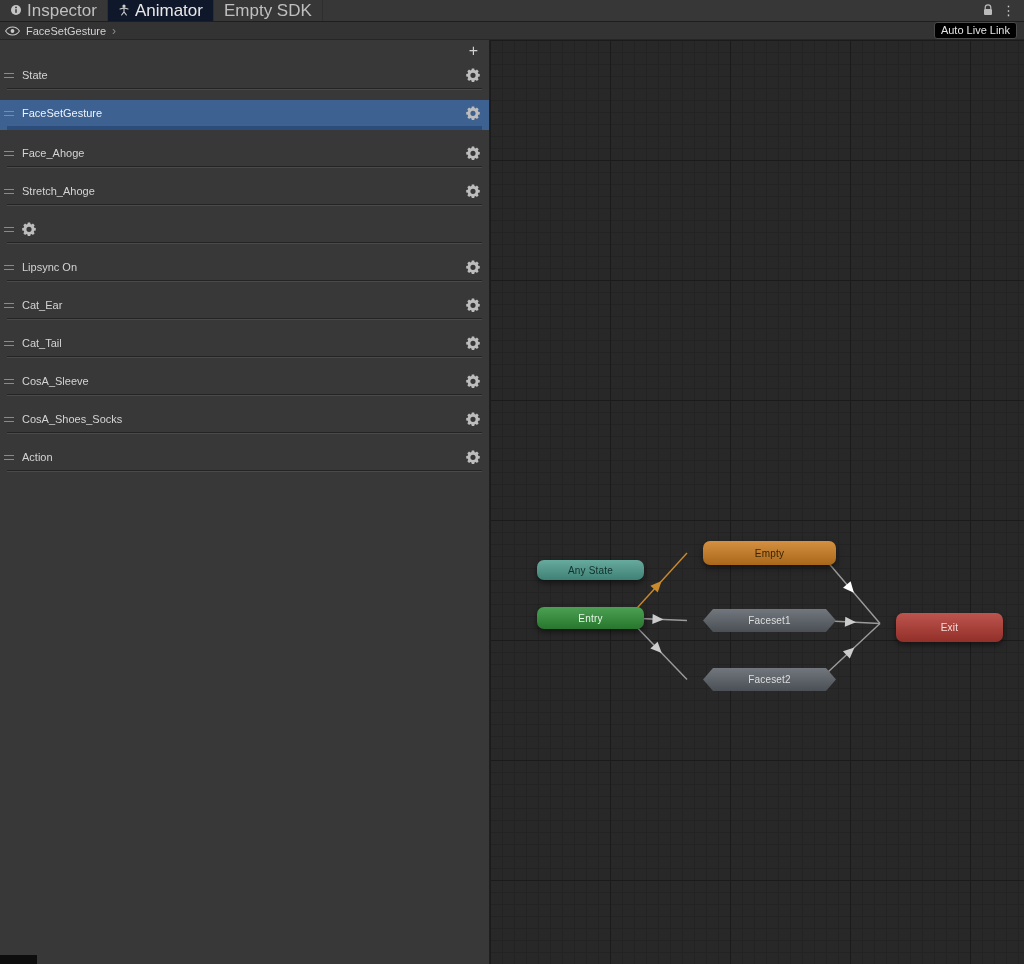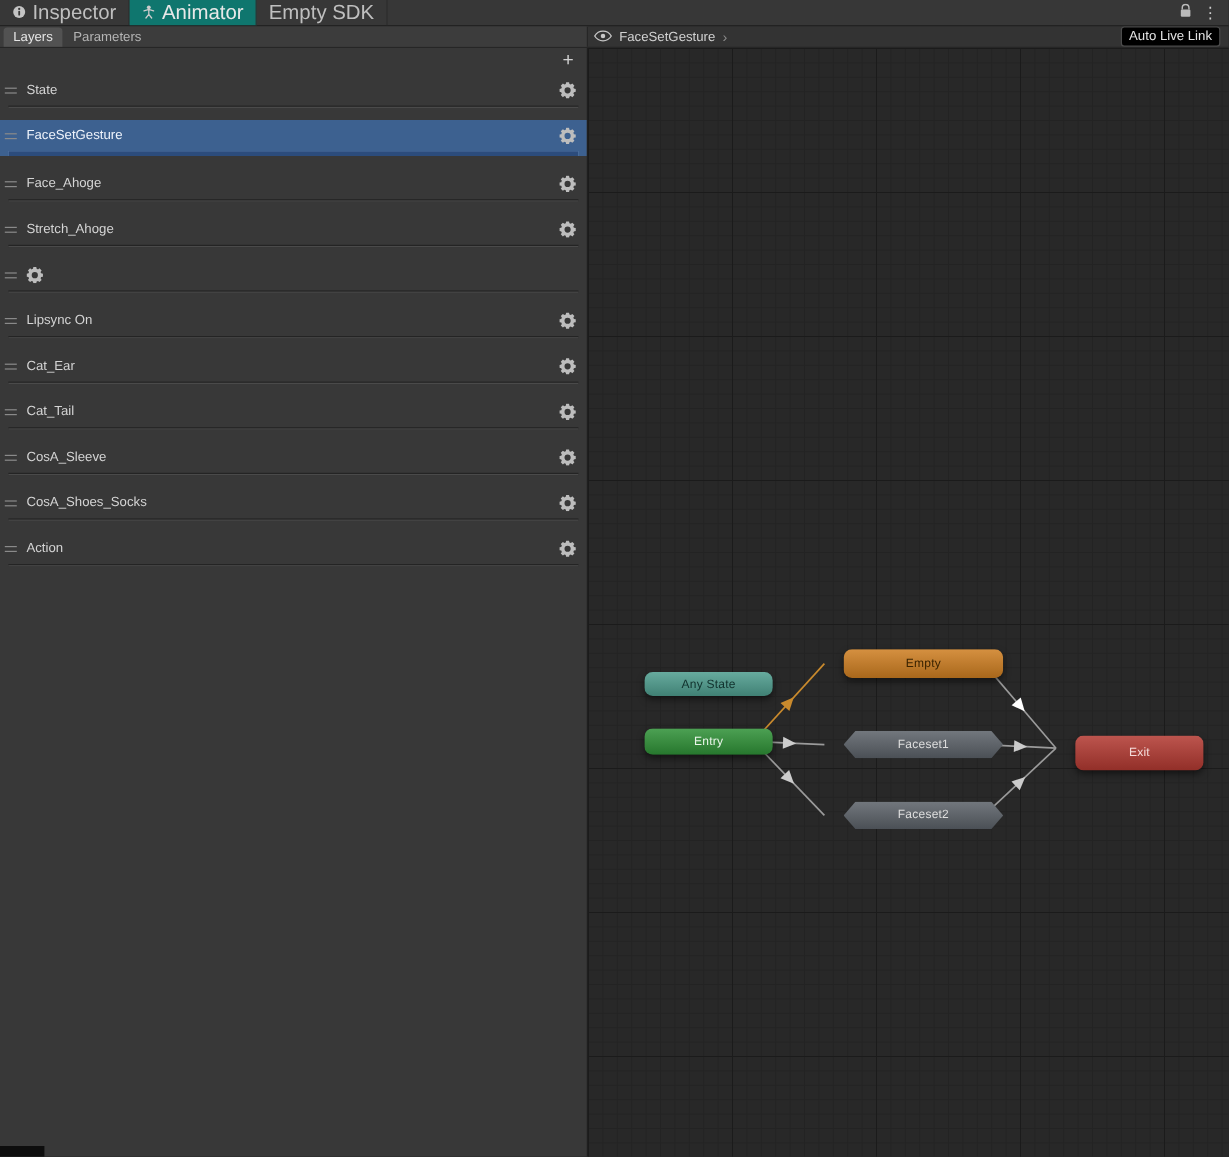--- a/index.html
+++ b/index.html
@@ -11,21 +11,21 @@
   }
   
   .tabbar{
     height:22px; background:#373737; display:flex; align-items:stretch;
     border-bottom:1px solid #1e1e1e;
   }
   .tab{
     display:flex; align-items:center; gap:5px; padding:0 10px;
     font-size:17px; color:#bfbfbf; border-right:1px solid #2e2e2e;
   }
-  .tab.active{ background:#0f766e; color:#e8e8e8; }
+  .tab.active{ background:#0f172a; color:#e8e8e8; }
   .win-controls{ margin-left:auto; display:flex; align-items:center; gap:9px; padding-right:9px; }
   .kebab{ color:#cfcfcf; font-size:13px; line-height:1; }
   
   .toolbar2{ height:18px; display:flex; background:#333333; border-bottom:1px solid #262626; }
   .toolbar2 .left{
     width:490px; background:#3c3c3c; display:flex; align-items:flex-end;
     padding-left:3px; gap:1px; border-right:1px solid #262626;
   }
   .mini-tab{ font-size:11px; line-height:16px; padding:0 8px; border-radius:3px 3px 0 0; color:#b5b5b5; }
   .mini-tab.active{ background:#525252; color:#e6e6e6; }
@@ -111,24 +111,20 @@
         <svg width="10" height="12" viewBox="0 0 10 12">
             <path d="M2.2 5V3.6a2.8 2.8 0 0 1 5.6 0V5" fill="none" stroke="#bbbbbb" stroke-width="1.2"></path>
             <rect x="1" y="5" width="8" height="6" rx="1" fill="#bbbbbb"></rect>
           </svg>
       </span>
       <span class="kebab">⋮</span>
     </div>
   </div>
 
   <div class="toolbar2">
-    <div class="left">
-      <div class="mini-tab active">Layers</div>
-      <div class="mini-tab">Parameters</div>
-    </div>
     <div class="right">
       <span>
         <svg width="15" height="10" viewBox="0 0 15 10">
             <path d="M7.5 1C4.4 1 1.9 2.8.6 5c1.3 2.2 3.8 4 6.9 4s5.6-1.8 6.9-4C13.1 2.8 10.6 1 7.5 1z" fill="none" stroke="#c8c8c8" stroke-width="1.1"></path>
             <circle cx="7.5" cy="5" r="1.9" fill="#c8c8c8"></circle>
           </svg>
       </span>
       <span class="breadcrumb">FaceSetGesture</span>
       <span class="chev">›</span>
       <span class="spacer"></span>

